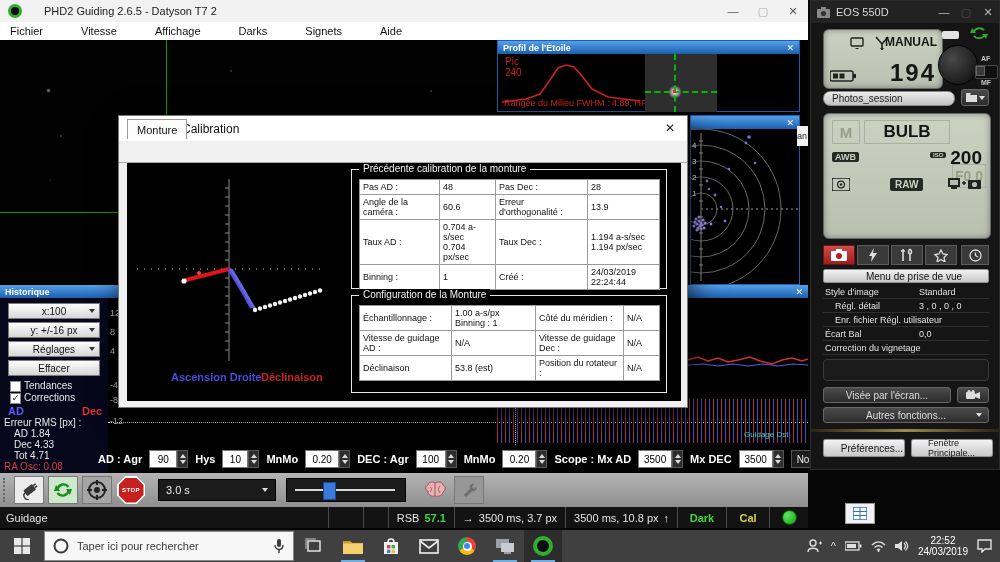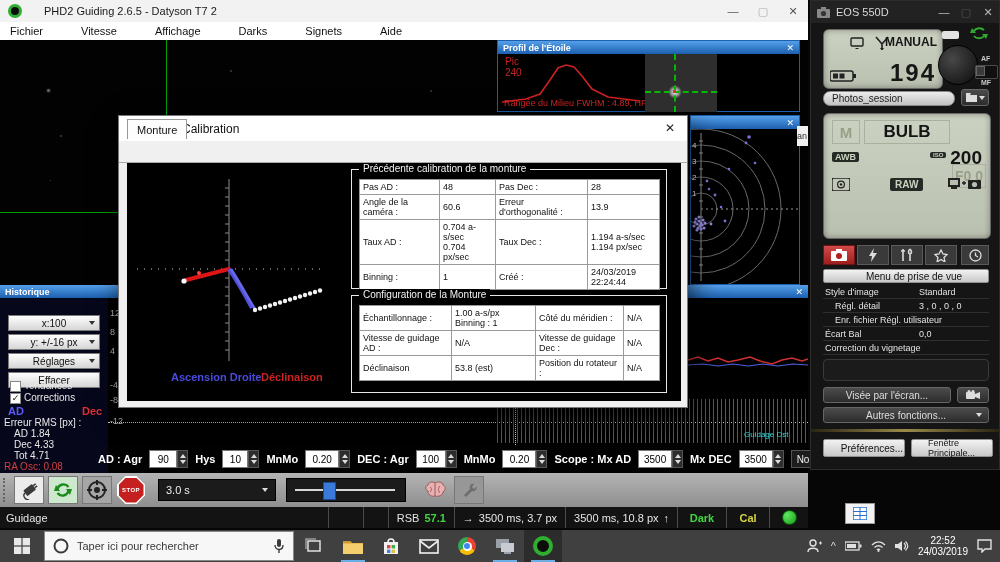--- a/index.html
+++ b/index.html
@@ -25,21 +25,21 @@
   .redtxt{color:#cc2222;}
   #starthumb{position:absolute;left:147px;top:0;width:72px;height:58px;background:radial-gradient(circle 9px at 30px 38px,#f5f5f5,#909090 45%,rgba(40,40,40,0) 75%),#2e2e2e;overflow:hidden;}
   .dashv{position:absolute;left:29px;top:0;width:0;height:58px;border-left:2px dashed #00bb00;}
   .dashh{position:absolute;left:0;top:37px;width:72px;height:0;border-top:2px dashed #00bb00;}
   .reddot{position:absolute;left:28px;top:36px;width:3px;height:3px;background:#e03030;}
   
   #target{left:690px;top:115px;width:110px;height:170px;background:#000;border:1px solid #1c5fae;box-sizing:border-box;}
   
   #histbar{left:0;top:285px;width:808px;height:13px;}
   #histside{left:0;top:298px;width:108px;height:175px;background:#07071c;}
-  .hbtn{position:absolute;left:8px;width:92px;height:16px;background:linear-gradient(#fefefe,#d6d6d6);border:1px solid #7a7a7a;box-sizing:border-box;font-size:10px;color:#111;display:flex;align-items:center;justify-content:center;margin-top:12px;}
+  .hbtn{position:absolute;left:8px;width:92px;height:16px;background:linear-gradient(#fefefe,#d6d6d6);border:1px solid #7a7a7a;box-sizing:border-box;font-size:10px;color:#111;display:flex;align-items:center;justify-content:center;}
   .hbtn .car{position:absolute;right:4px;}
   .car{width:0;height:0;border-left:3px solid transparent;border-right:3px solid transparent;border-top:4px solid #333;}
   .car.lt{border-top-color:#ddd;}
   .chk{position:absolute;left:10px;width:9px;height:9px;background:#fff;border:1px solid #888;font-size:9px;line-height:9px;color:#111;text-align:center;}
   .hlbl{position:absolute;font-size:10px;color:#e8e8e8;}
   #histgraph{left:108px;top:298px;width:700px;height:147px;background:#000;overflow:hidden;}
   .ytick{position:absolute;left:2px;font-size:9px;color:#b8b8b8;}
   .hatch{position:absolute;left:389px;top:101px;width:311px;height:44px;background:repeating-linear-gradient(90deg,#c23030 0 1px,transparent 1px 4px,#5050d2 4px 5px,transparent 5px 8px);opacity:.95;}
   .dotline{position:absolute;left:0;top:124px;width:700px;border-top:1px dotted #cfcfcf;}
   .dotvert{position:absolute;left:407px;top:108px;height:39px;border-left:1px dotted #cfcfcf;}

